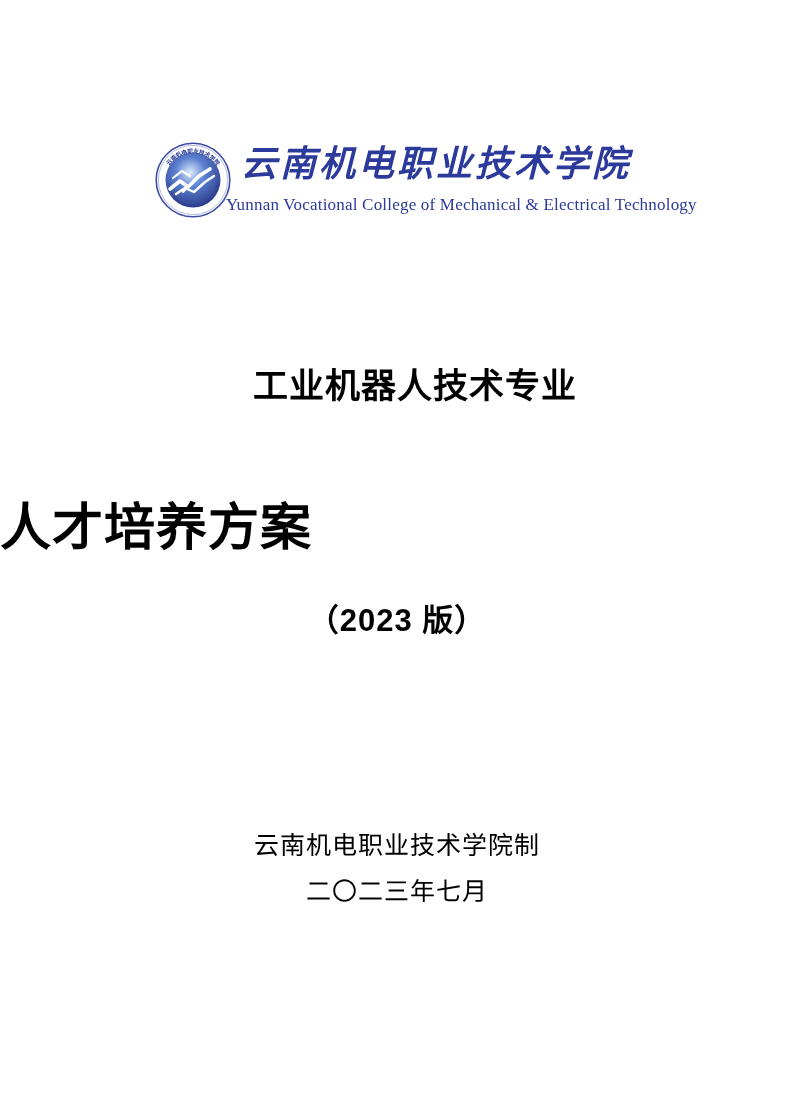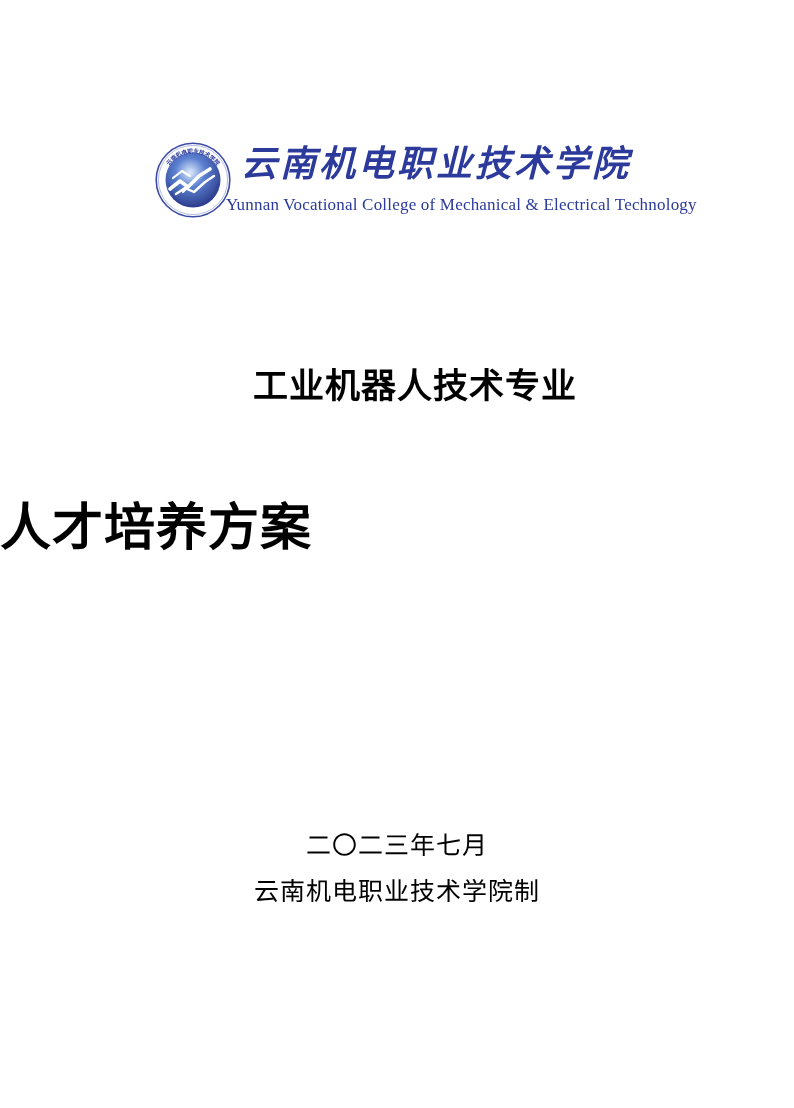--- a/index.html
+++ b/index.html
@@ -154,19 +154,20 @@
     </svg>
 
     <div class="zh-name">云南机电职业技术学院</div>
     <div class="en-name">Yunnan Vocational College of Mechanical &amp; Electrical Technology</div>
   </div>
 
   <div class="major-title">工业机器人技术专业</div>
 
   <div class="main-title">人才培养方案</div>
 
+  <div class="edition">（2023 版）</div>
 
   <div class="footer">
+    <div class="footer-line">云南机电职业技术学院制</div>
     <div class="footer-line">二〇二三年七月</div>
-    <div class="footer-line">云南机电职业技术学院制</div>
   </div>
 
 </div>
 
 </body></html>

